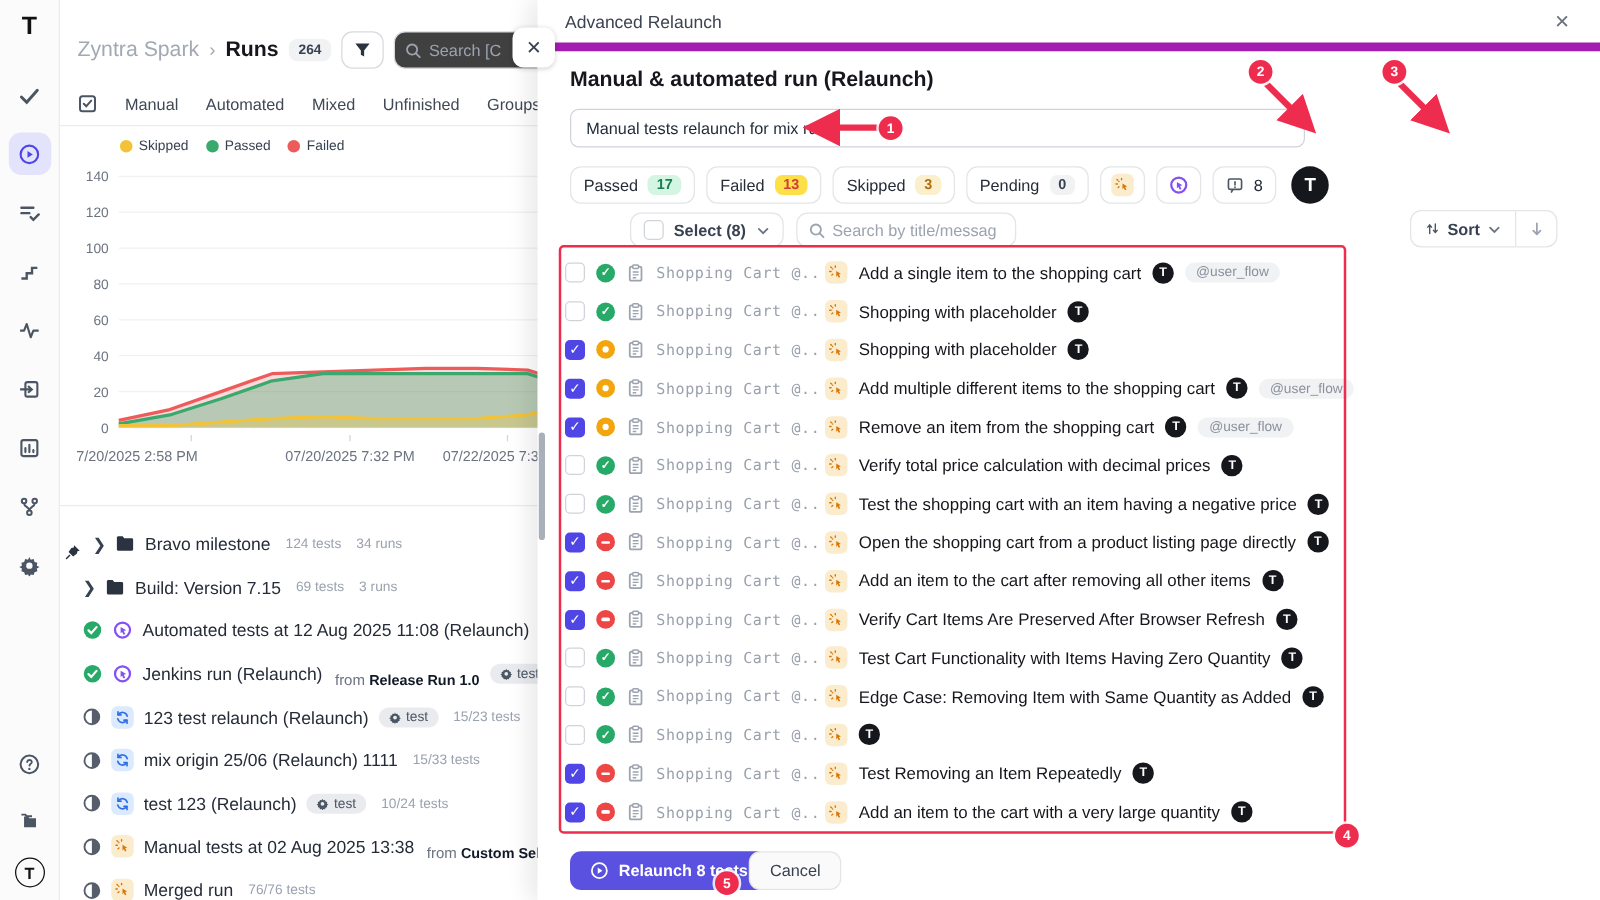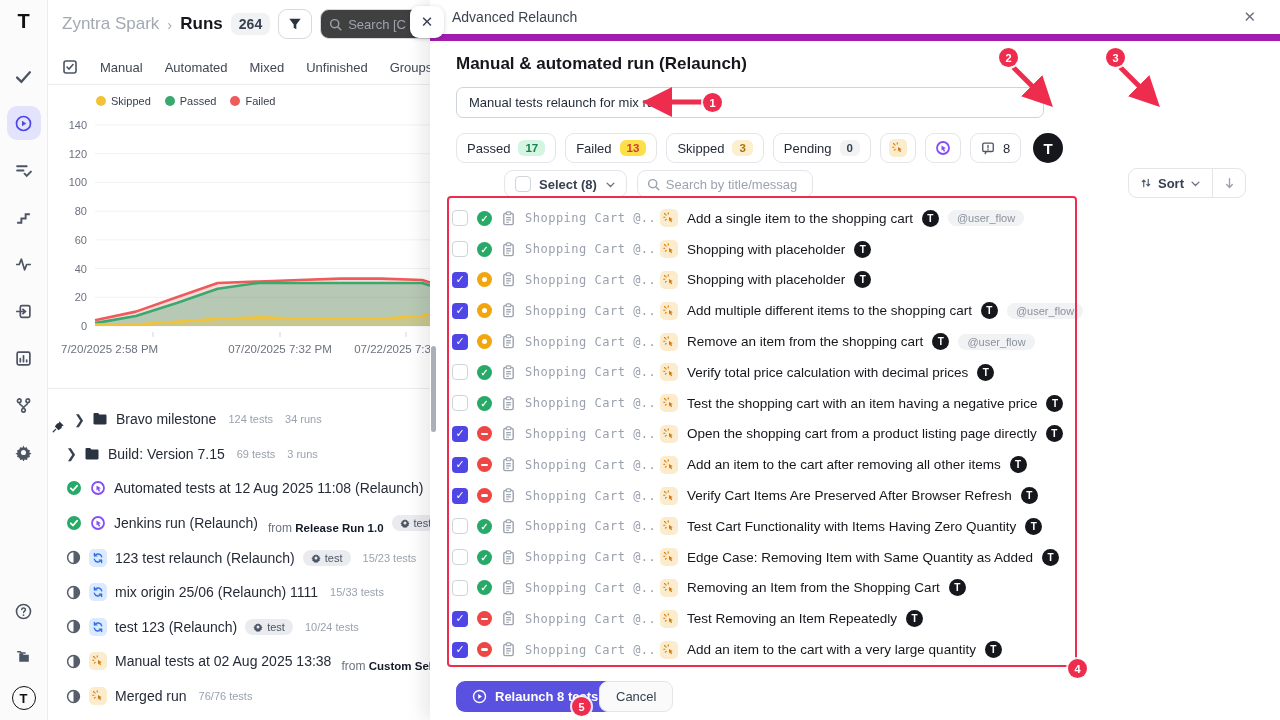--- a/index.html
+++ b/index.html
@@ -15,26 +15,26 @@
   .sb-ic { width:34px; height:34px; display:flex; align-items:center; justify-content:center;
     border-radius:10px; color:#4b5563; cursor:pointer; }
   .sb-ic svg { width:17px; height:17px; }
   .sb-ic.active { background:#e3e4fb; color:#4f46e5; }
   .sb-spacer { flex:1; }
   .sb-icons-bottom { margin-bottom:10px; display:flex; flex-direction:column; gap:12px; align-items:center; }
   .sb-tcircle { width:24px; height:24px; border:1.8px solid #111; border-radius:50%;
     display:flex; align-items:center; justify-content:center; font-weight:bold; font-size:13px; color:#111; }
 
   
-  #left { position:absolute; left:48px; top:0; width:390px; height:624px; background:#fff; }
+  #left { position:absolute; left:48px; top:16px; width:390px; height:624px; background:#fff; }
   #topbar { position:absolute; left:14px; top:8px; right:0; height:32px; display:flex; align-items:center; gap:8px; }
   .crumb-project { font-size:17px; color:#a3a9b3; }
   .crumb-sep { font-size:15px; color:#a3a9b3; }
   .crumb-section { font-size:17px; font-weight:bold; color:#15171c; }
-  .count-badge { background:#f1f2f4; border-radius:7px; font-size:14px; font-weight:bold;
+  .count-badge { background:#f1f2f4; border-radius:7px; font-size:11px; font-weight:bold;
     color:#374151; padding:3px 8px; }
   .funnel-btn { width:34px; height:30px; border:1px solid #d7dade; border-radius:9px; background:#fff;
     display:flex; align-items:center; justify-content:center; cursor:pointer; }
   .searchbox { position:relative; height:30px; flex:1; min-width:110px; border:1px solid #d7dade;
     border-radius:9px; background:#404040; display:flex; align-items:center; gap:6px; padding:0 8px; color:#9ca3af; }
   .searchbox .stext { font-size:13px; color:#9ca3af; white-space:nowrap; overflow:hidden; }
   .clear-x { position:absolute; left:362px; top:6px; width:34px; height:32px; background:#fff;
     border-radius:9px; box-shadow:0 1px 4px rgba(0,0,0,.18); display:flex; align-items:center;
     justify-content:center; font-size:15px; color:#374151; cursor:pointer; z-index:3; }
 
@@ -820,21 +820,20 @@
             <rect x="5.5" y="1" width="5" height="3" rx="1" fill="#fff" stroke="#9ca3af" stroke-width="1.3"></rect>
             <path d="M5.5 7h5M5.5 9.5h5M5.5 12h3" stroke="#9ca3af" stroke-width="1.2"></path>
           </svg>
     <span class="t-suite">Shopping Cart @..</span>
     <span class="burst-bg">
             <svg width="12" height="12" viewBox="0 0 16 16">
               <path d="M8 6.5l5 3-2.2.7 1.4 2.6-1.5.8-1.4-2.6L8 12.8z" fill="#d97706"></path>
               <path d="M2 2l2.2 2.2M7 1v3M1 7h3M3.2 10.8L5 9" stroke="#d97706" stroke-width="1.5" stroke-linecap="round" stroke-dasharray="1.5 1.6"></path>
             </svg>
           </span>
-    <span class="t-title">Removing an Item from the Shopping Cart</span>
     <span class="mini-t">T</span>
 
   </div>
 
   <div class="t-row">
     <span class="cb on">✓</span>
     <span class="st failed">
             <span class="bar"></span>
           </span>
     <svg width="15" height="15" viewBox="0 0 16 16">

